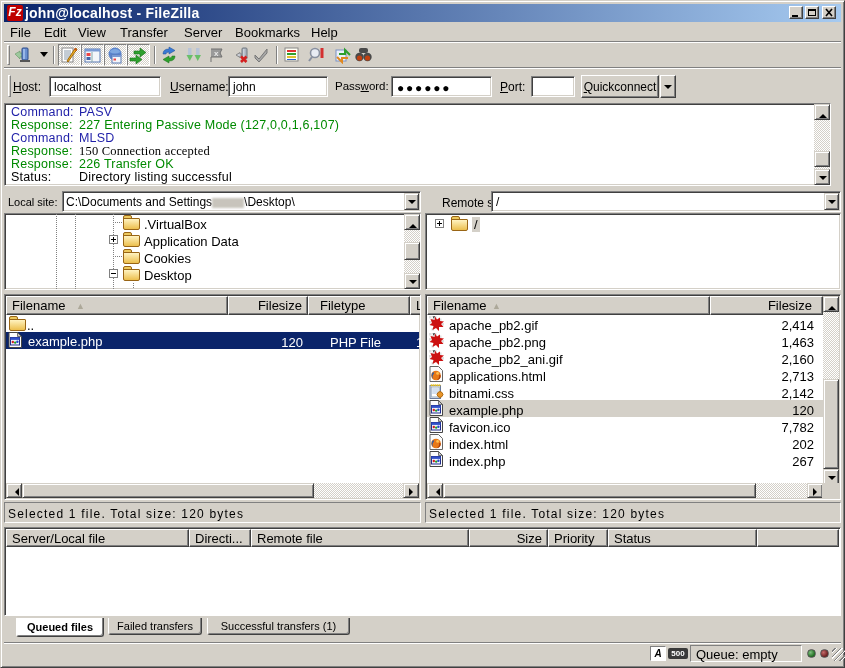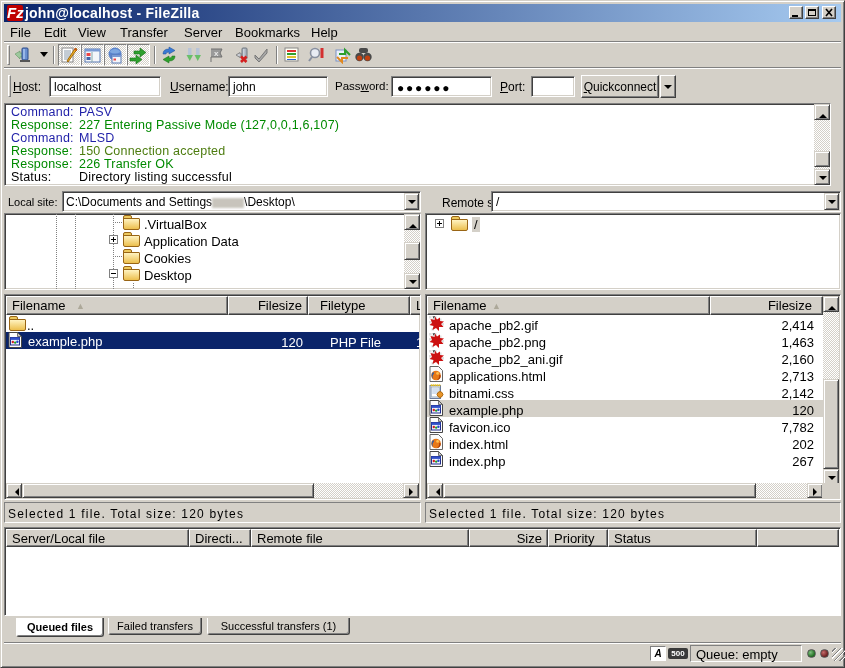--- a/index.html
+++ b/index.html
@@ -79,21 +79,21 @@
         </g>
   <path d="M7 1.5 L9 4.5 L12 2.5 L12 6 L16 6.5 L13 9 L15.5 12 L11 12 L11 16 L8 13 L4.5 15 L5.5 11 L1.5 10 L4 8 L2.5 4 L6.5 5 Z" fill="#CC1010"></path>
   <path d="M4.5 1.5 L7 1 L5.8 3.8 Z" fill="#383838"></path>
 </symbol>
 </defs>
 </svg>
 
 <div class="abs" style="left:0;top:0;width:845px;height:668px;border:1px solid;border-color:#D4D0C8 #404040 #404040 #D4D0C8;box-shadow:inset 1px 1px 0 #FFFFFF, inset -1px -1px 0 #808080;"></div>
 
 <div class="abs" style="left:4px;top:4px;width:837px;height:18px;background:linear-gradient(to right,#0A246A,#A6CAF0);display:flex;align-items:center;">
-  <div class="abs" style="left:3px;top:1px;width:16px;height:16px;background:#BF0000;border-radius:2px;color:#fff;font-weight:bold;font-style:italic;font-size:15px;text-align:center;line-height:15px;">Fz</div>
+  <div class="abs" style="left:3px;top:1px;width:16px;height:16px;background:#BF0000;border-radius:2px;color:#fff;font-weight:bold;font-style:italic;font-size:12px;text-align:center;line-height:15px;">Fz</div>
   <div style="margin-left:21px;color:#fff;font-weight:bold;font-size:14px;letter-spacing:0.2px;">john@localhost - FileZilla</div>
 
   <div class="raised abs" style="left:785px;top:2px;width:14px;height:13px;">
       <div class="abs" style="left:2px;top:8px;width:6px;height:2px;background:#000;"></div>
     </div>
   <div class="raised abs" style="left:801px;top:2px;width:14px;height:13px;">
       <div class="abs" style="left:2px;top:2px;width:8px;height:7px;border:1px solid #000;border-top:2px solid #000;"></div>
     </div>
   <div class="raised abs" style="left:818px;top:2px;width:14px;height:13px;">
       <svg width="12" height="11" viewBox="0 0 12 11">
@@ -246,21 +246,21 @@
     <div><span style="color:#008A00;">Response:</span></div>
     <div><span style="color:#1F1FA8;">Command:</span></div>
     <div><span style="color:#008A00;">Response:</span></div>
     <div><span style="color:#008A00;">Response:</span></div>
     <div><span>Status:</span></div>
   </div>
   <div class="abs" style="left:74px;top:2px;line-height:13px;">
     <div style="color:#1F1FA8;">PASV</div>
     <div style="color:#008A00;">227 Entering Passive Mode (127,0,0,1,6,107)</div>
     <div style="color:#1F1FA8;">MLSD</div>
-    <div style="color:#4d7c0f;">150 Connection accepted</div>
+    <div style="color:#000000;font-family:Liberation Serif, serif;">150 Connection accepted</div>
     <div style="color:#008A00;">226 Transfer OK</div>
     <div>Directory listing successful</div>
   </div>
 
   <div class="abs dither" style="right:0;top:0;width:16px;height:79px;"></div>
   <div class="raised2 abs" style="right:0;top:0;width:16px;height:16px;">
       <div class="abs" style="left:4px;top:5px;width:0;height:0;border:4px solid transparent;border-bottom:4px solid #000;"></div>
     </div>
   <div class="raised2 abs" style="right:0;top:47px;width:16px;height:16px;"></div>
   <div class="raised2 abs" style="right:0;bottom:0;width:16px;height:16px;">

